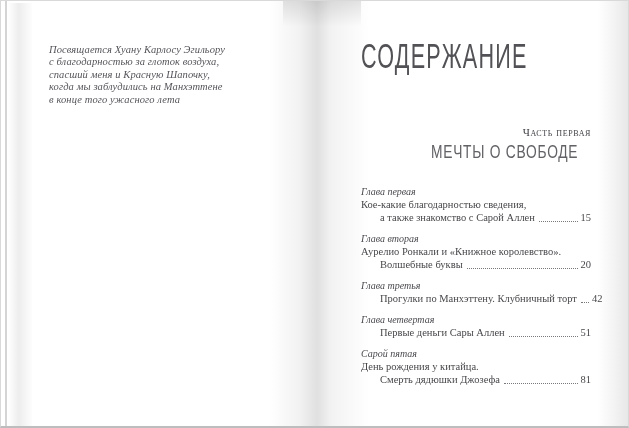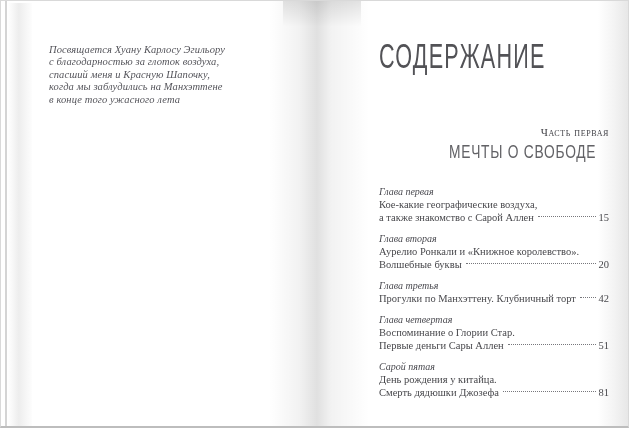--- a/index.html
+++ b/index.html
@@ -62,21 +62,21 @@
     width: 240px;
     font-style: italic;
     font-size: 10.5px;
     line-height: 12.4px;
     color: #54545a;
     letter-spacing: 0.1px;
   }
   
   .toc-col {
     position: absolute;
-    left: 378px; top: 36px;
+    left: 360px; top: 36px;
     width: 230px;
     color: #48484c;
   }
   .toc-title {
     display: inline-block;
     font-family: "Liberation Sans", sans-serif;
     font-weight: 400;
     font-size: 27px;
     letter-spacing: 1.5px;
     color: #525256;
@@ -109,23 +109,24 @@
     font-size: 10px;
     line-height: 13px;
     color: #4a4a50;
   }
   .ch-line {
     font-size: 10.5px;
     line-height: 13px;
   }
   .ch-row {
     display: flex;
-    align-items: center;
+    align-items: flex-end;
     font-size: 10.5px;
     line-height: 13px;
+    margin-left: 19px;
   }
   .ch-text { white-space: nowrap; }
   .leader {
     flex: 1;
     border-bottom: 1.5px dotted #77777c;
     margin: 0 3px 2px 4px;
     min-width: 8px;
   }
   .pagenum { white-space: nowrap; }
 </style>
@@ -154,21 +155,21 @@
 
     <div class="part-block">
       <div class="part-label">Часть первая</div>
       <div class="part-title">МЕЧТЫ О СВОБОДЕ</div>
     </div>
 
     <div class="chapters">
 
       <div class="chapter">
         <div class="ch-label">Глава первая</div>
-        <div class="ch-line">Кое-какие географические воздуха,</div>
+        <div class="ch-line">Кое-какие благодарностью сведения,</div>
         <div class="ch-row">
           <span class="ch-text">а также знакомство с Сарой Аллен</span>
           <span class="leader"></span>
           <span class="pagenum">15</span>
         </div>
       </div>
 
       <div class="chapter">
         <div class="ch-label">Глава вторая</div>
         <div class="ch-line">Аурелио Ронкали и «Книжное королевство».</div>
@@ -183,21 +184,20 @@
         <div class="ch-label">Глава третья</div>
         <div class="ch-row">
           <span class="ch-text">Прогулки по Манхэттену. Клубничный торт</span>
           <span class="leader"></span>
           <span class="pagenum">42</span>
         </div>
       </div>
 
       <div class="chapter">
         <div class="ch-label">Глава четвертая</div>
-        <div class="ch-line">Воспоминание о Глории Стар.</div>
         <div class="ch-row">
           <span class="ch-text">Первые деньги Сары Аллен</span>
           <span class="leader"></span>
           <span class="pagenum">51</span>
         </div>
       </div>
 
       <div class="chapter">
         <div class="ch-label">Сарой пятая</div>
         <div class="ch-line">День рождения у китайца.</div>

